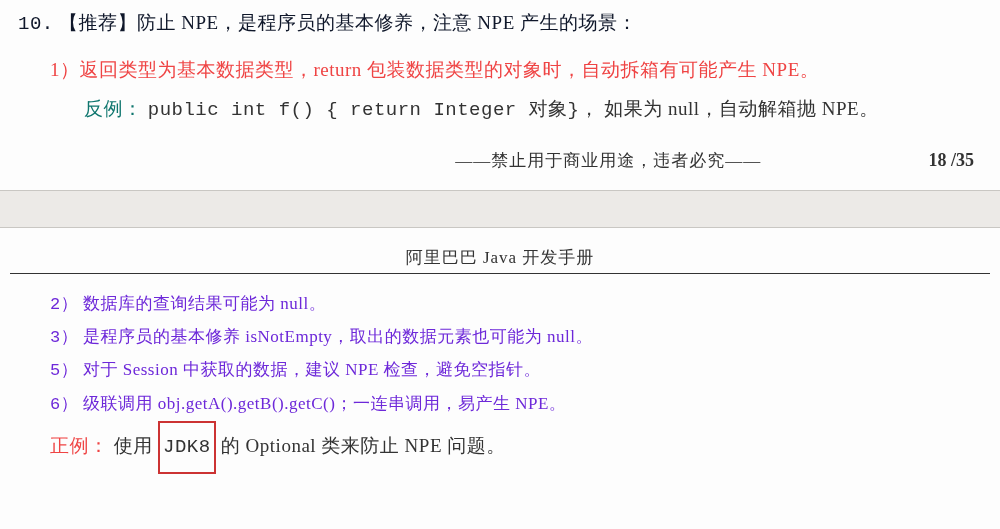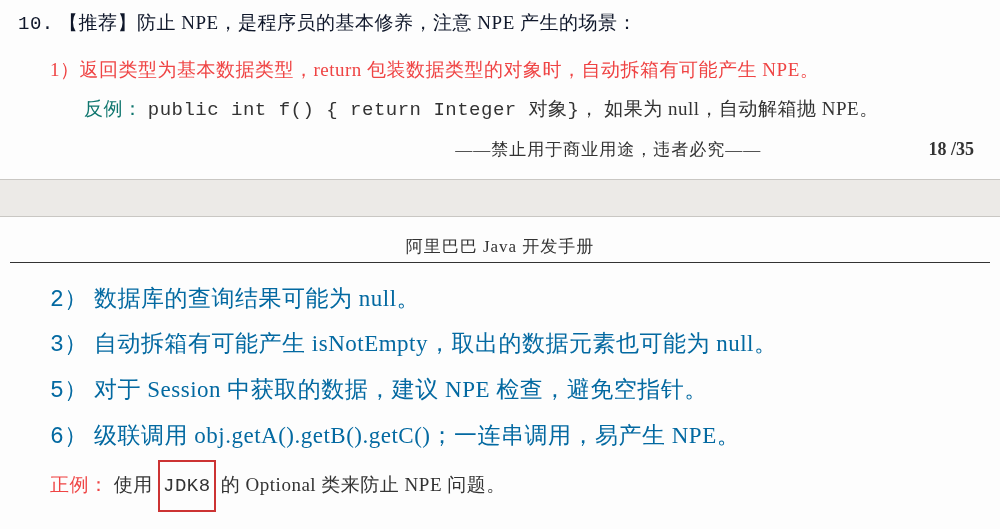--- a/index.html
+++ b/index.html
@@ -49,21 +49,21 @@
       color: #0f766e;
     }
     .code-font {
       font-family: "Courier New", monospace;
       letter-spacing: 0.5px;
     }
     .footer-bar {
       display: flex;
       justify-content: space-between;
       align-items: center;
-      margin-top: 11px;
+      margin-top: 22px;
       padding: 0 10px;
       font-size: 17px;
       gap: 12px;
     }
     .footer-center {
       text-align: center;
       flex: 1;
       margin-left: 280px;
       letter-spacing: 1px;
     }
@@ -88,24 +88,24 @@
       text-align: center;
       font-size: 17px;
       padding: 18px 0 4px 0;
       letter-spacing: 1px;
     }
     .title-divider {
       border-bottom: 1px solid #333;
       margin: 0 0 14px 0;
     }
     .list-line {
-      font-size: 23px;
+      font-size: 17px;
       line-height: 1.9;
       margin-left: 40px;
-      color: #0369a1;
+      color: #6d28d9;
       letter-spacing: 0.5px;
     }
     .positive-line {
       font-size: 19px;
       line-height: 1.9;
       margin-left: 40px;
       color: #333;
       letter-spacing: 0.5px;
     }
     .label-green {
@@ -148,21 +148,21 @@
 
 <div class="page-bottom">
 
   <div class="doc-title-center">阿里巴巴 Java 开发手册</div>
   <div class="title-divider"></div>
 
   <div class="list-line">
     <span class="code-font">2）</span><span> 数据库的查询结果可能为 null。</span>
   </div>
   <div class="list-line">
-    <span class="code-font">3）</span><span> 自动拆箱有可能产生 isNotEmpty，取出的数据元素也可能为 null。</span>
+    <span class="code-font">3）</span><span> 是程序员的基本修养 isNotEmpty，取出的数据元素也可能为 null。</span>
   </div>
   <div class="list-line">
     <span class="code-font">5）</span><span> 对于 Session 中获取的数据，建议 NPE 检查，避免空指针。</span>
   </div>
   <div class="list-line">
     <span class="code-font">6）</span><span> 级联调用 obj.getA().getB().getC()；一连串调用，易产生 NPE。</span>
   </div>
 
   <div class="positive-line">
     <span class="label-green">正例：</span>

